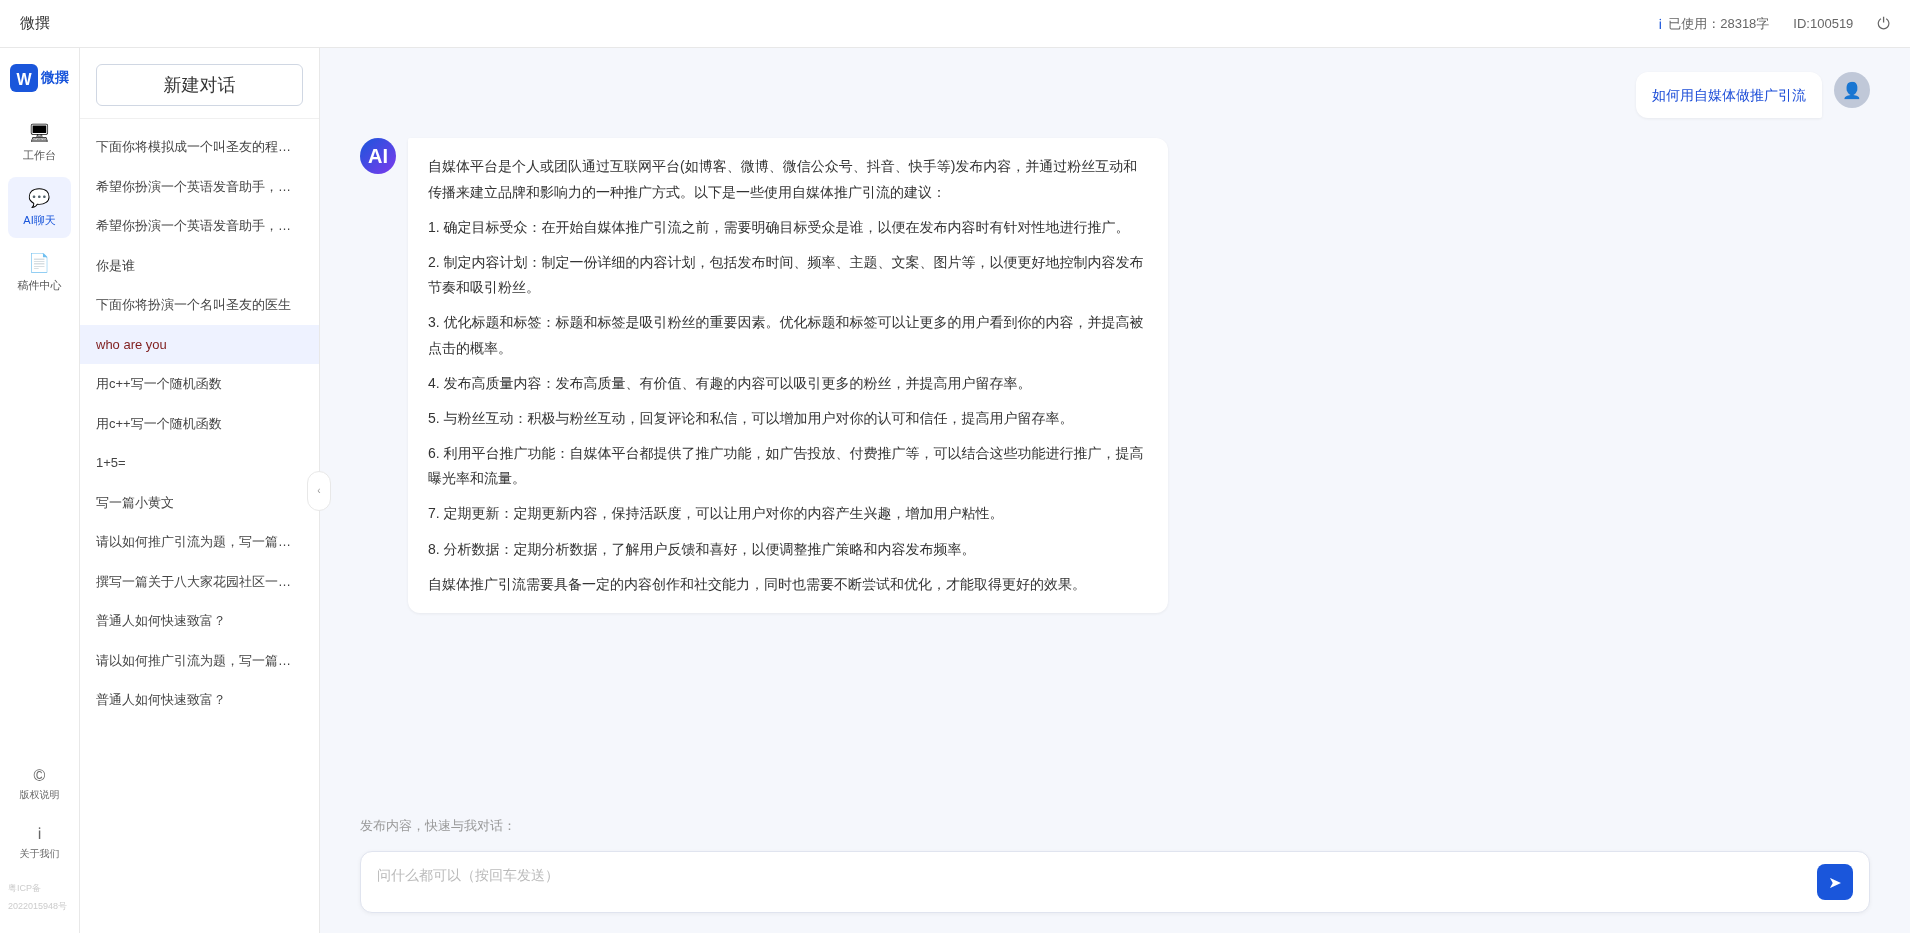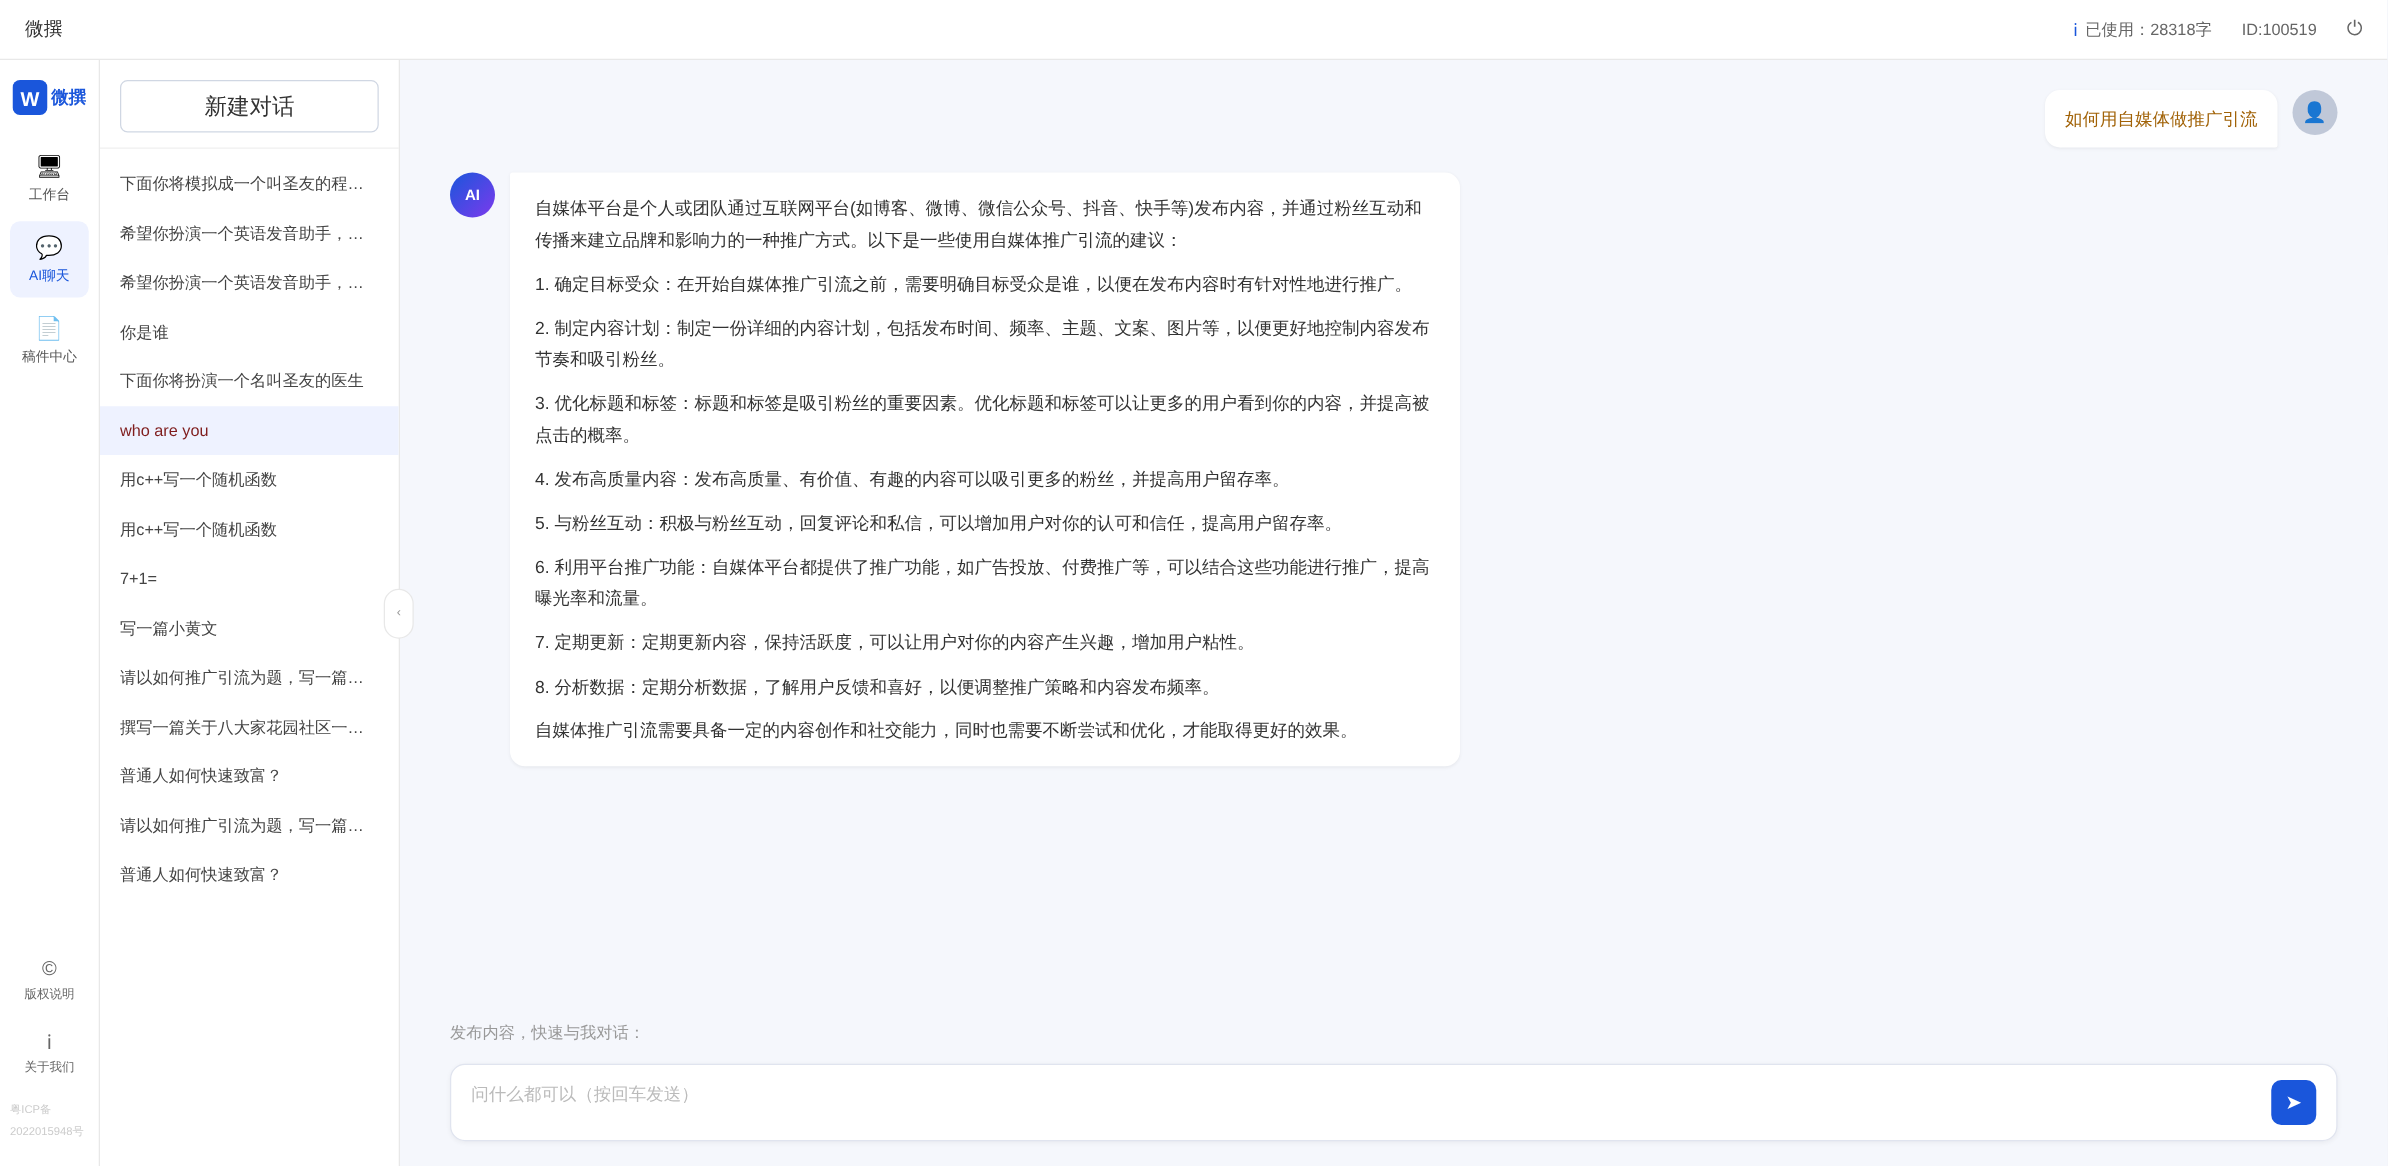--- a/index.html
+++ b/index.html
@@ -200,21 +200,21 @@
       align-items: flex-start;
       gap: 12px;
       justify-content: flex-end;
     }
     .message-user-bubble {
       background: #fff;
       border-radius: 12px 12px 2px 12px;
       padding: 12px 16px;
       max-width: 600px;
       font-size: 14px;
-      color: #a16207;
+      color: #1d4ed8;
       line-height: 1.6;
       box-shadow: 0 1px 3px rgba(0,0,0,0.06);
     }
     .avatar-user {
       width: 36px;
       height: 36px;
       border-radius: 50%;
       background: #c0c8d8;
       display: flex;
       align-items: center;
@@ -230,21 +230,21 @@
       gap: 12px;
     }
     .avatar-ai {
       width: 36px;
       height: 36px;
       border-radius: 50%;
       background: linear-gradient(135deg, #1a56db, #7c3aed);
       display: flex;
       align-items: center;
       justify-content: center;
-      font-size: 12px;
+      font-size: 20px;
       color: #fff;
       font-weight: 700;
       flex-shrink: 0;
     }
     .message-ai-bubble {
       background: #fff;
       border-radius: 2px 12px 12px 12px;
       padding: 16px 20px;
       max-width: 760px;
       font-size: 14px;
@@ -377,21 +377,21 @@
     <div class="history-list" id="history-list">
 
     <div class="history-item">下面你将模拟成一个叫圣友的程序员，我说...</div>
         <div class="history-item">希望你扮演一个英语发音助手，我提供给你...</div>
         <div class="history-item">希望你扮演一个英语发音助手，我提供给你...</div>
         <div class="history-item">你是谁</div>
         <div class="history-item">下面你将扮演一个名叫圣友的医生</div>
         <div class="history-item active">who are you</div>
         <div class="history-item">用c++写一个随机函数</div>
         <div class="history-item">用c++写一个随机函数</div>
-        <div class="history-item">7+1=</div>
+        <div class="history-item">1+5=</div>
         <div class="history-item">写一篇小黄文</div>
         <div class="history-item">请以如何推广引流为题，写一篇大纲</div>
         <div class="history-item">撰写一篇关于八大家花园社区一刻钟便民生...</div>
         <div class="history-item">普通人如何快速致富？</div>
         <div class="history-item">请以如何推广引流为题，写一篇大纲</div>
         <div class="history-item">普通人如何快速致富？</div>
       </div>
     <div class="sidebar-collapse">‹</div>
   </div>
 

